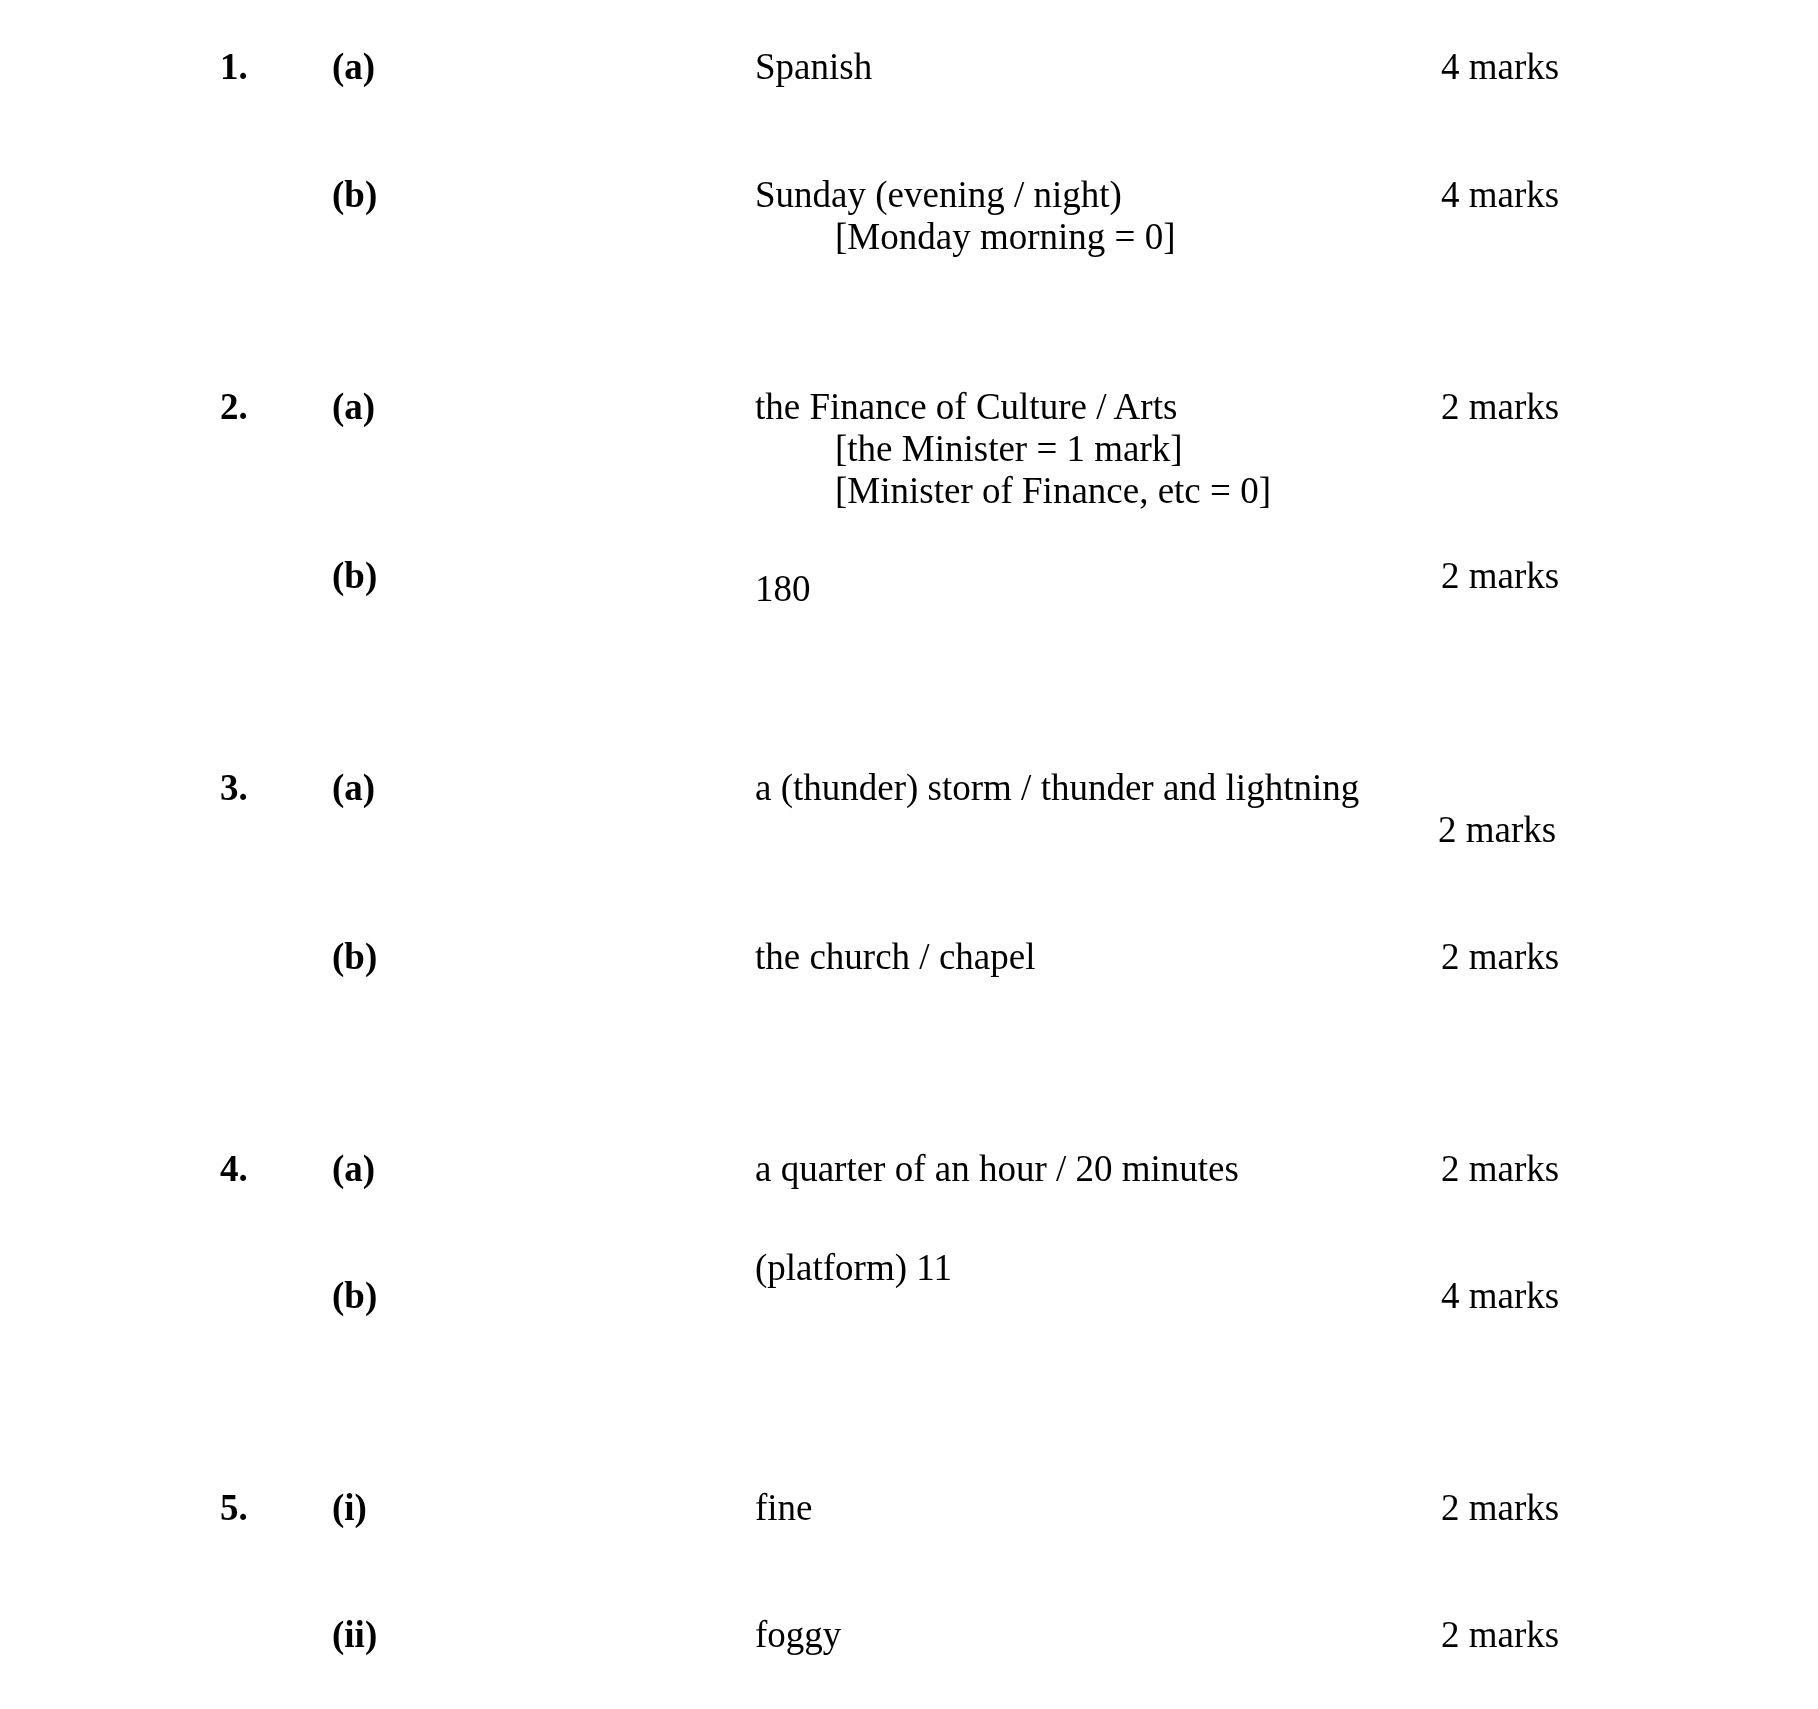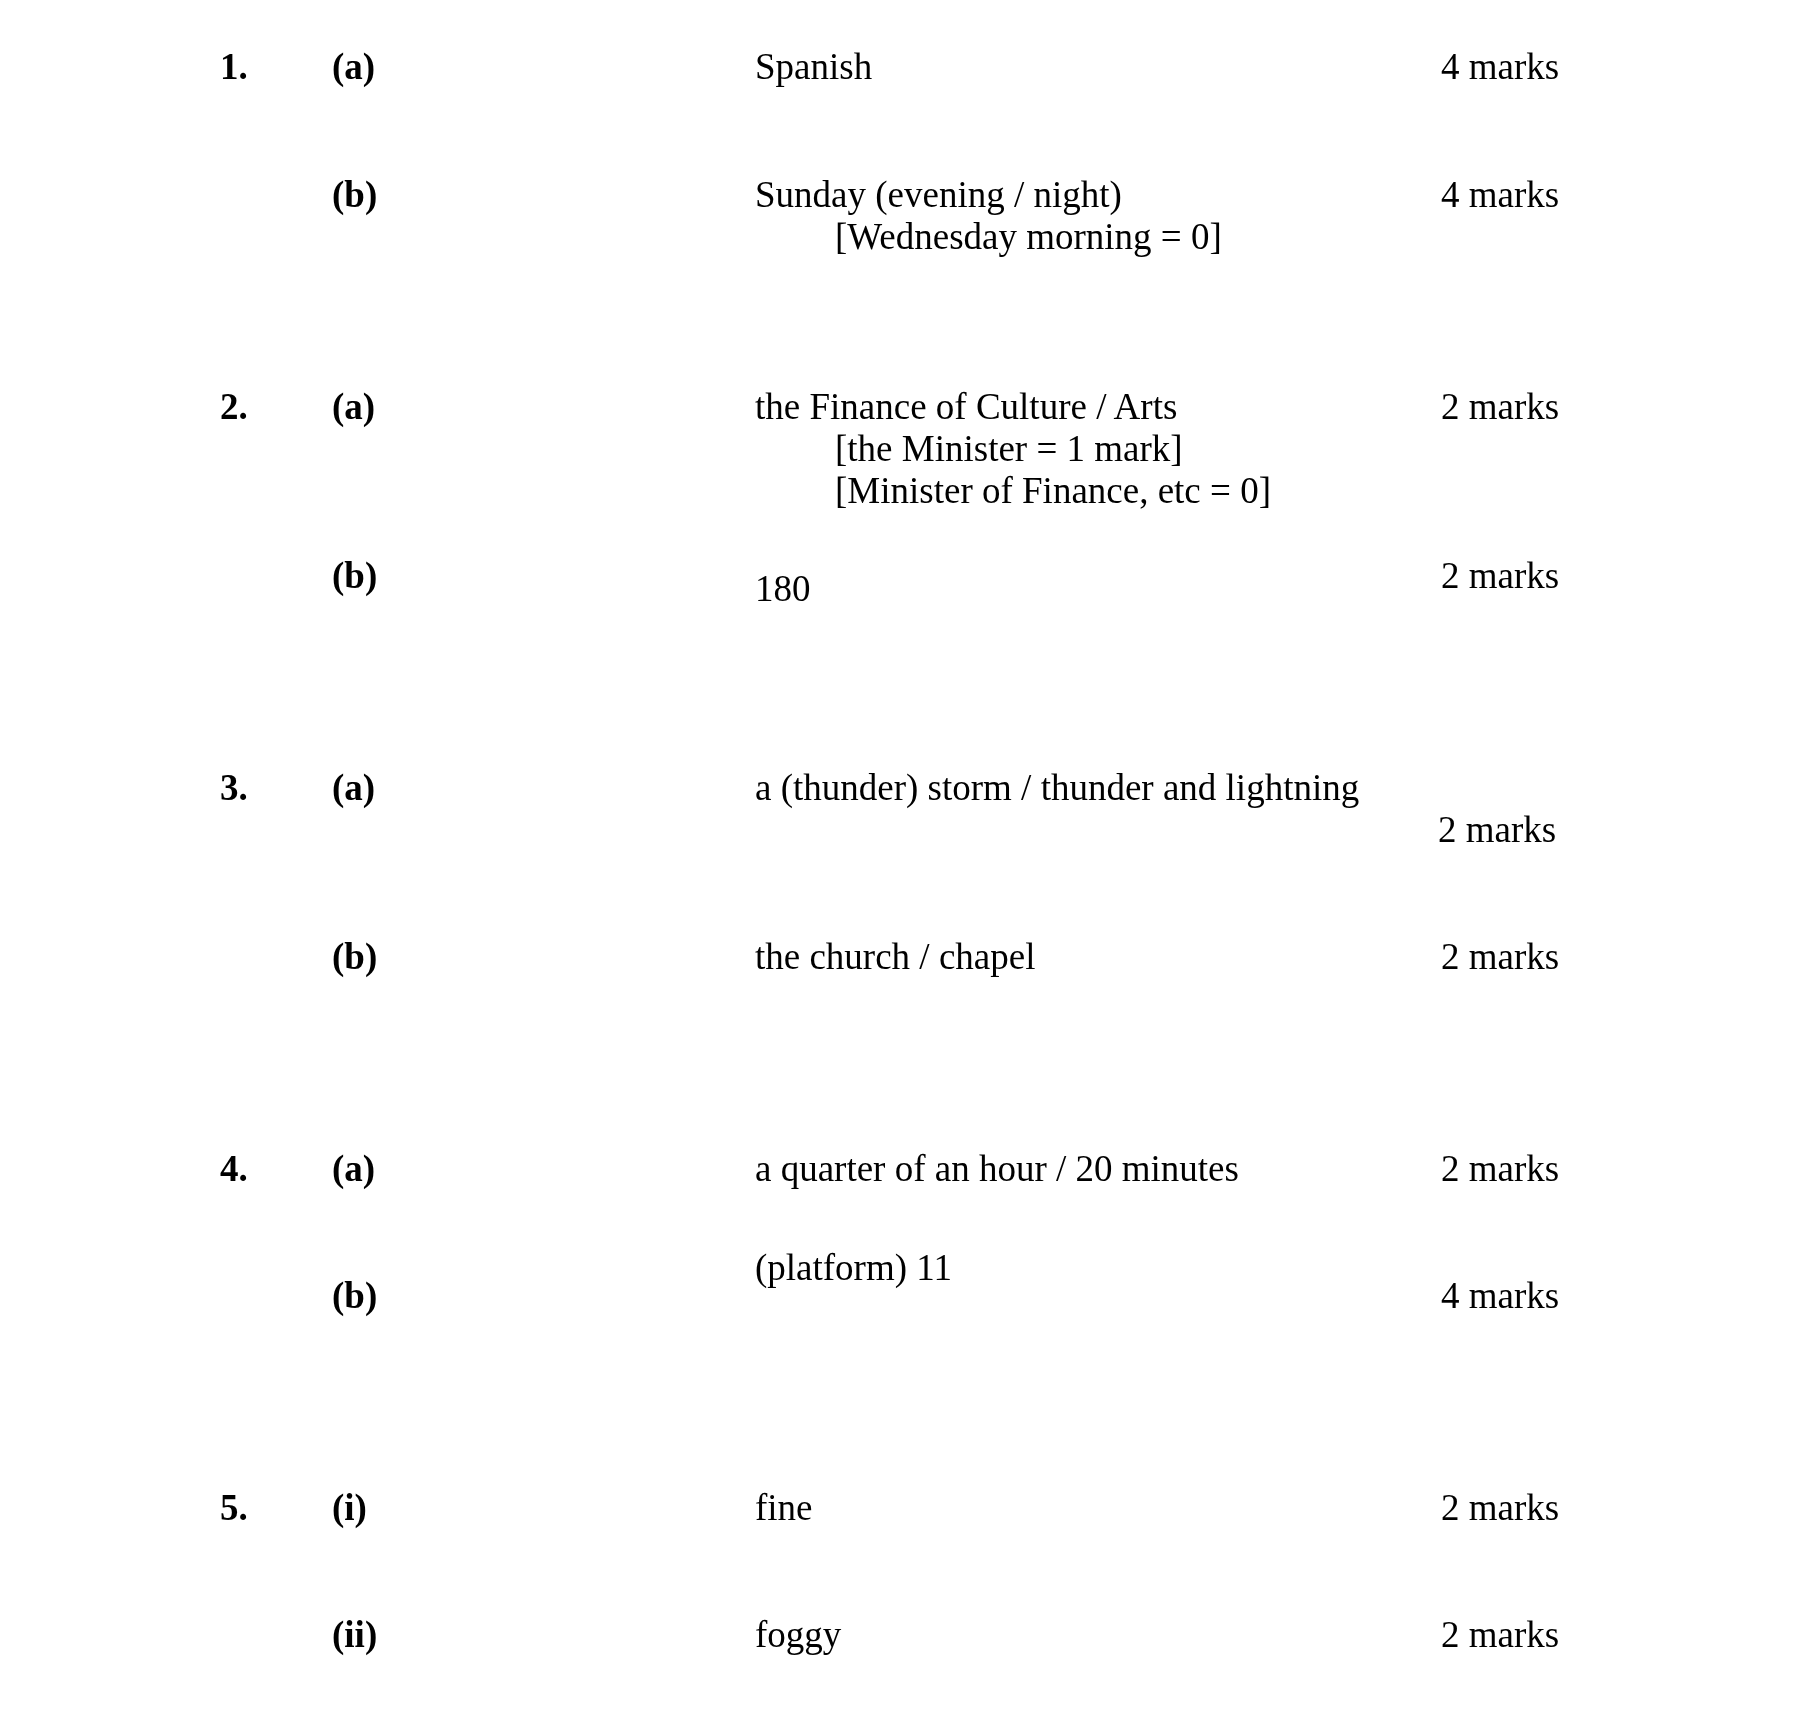--- a/index.html
+++ b/index.html
@@ -36,21 +36,21 @@
 <body>
 
 <div>
   <div class="line qnum" style="top:46px">1.</div>
   <div class="line part" style="top:46px">(a)</div>
   <div class="line answer" style="top:46px">Spanish</div>
   <div class="line marks" style="top:46px">4 marks</div>
 
   <div class="line part" style="top:174px">(b)</div>
   <div class="line answer" style="top:174px">Sunday (evening / night)</div>
-  <div class="line answer indent" style="top:216px">[Wednesday morning = 0]</div>
+  <div class="line answer indent" style="top:216px">[Monday morning = 0]</div>
   <div class="line marks" style="top:174px">4 marks</div>
 </div>
 
 <div>
   <div class="line qnum" style="top:386px">2.</div>
   <div class="line part" style="top:386px">(a)</div>
   <div class="line answer" style="top:386px">the Finance of Culture / Arts</div>
   <div class="line answer indent" style="top:428px">[the Minister = 1 mark]</div>
   <div class="line answer indent" style="top:470px">[Minister of Finance, etc = 0]</div>
   <div class="line marks" style="top:386px">2 marks</div>

